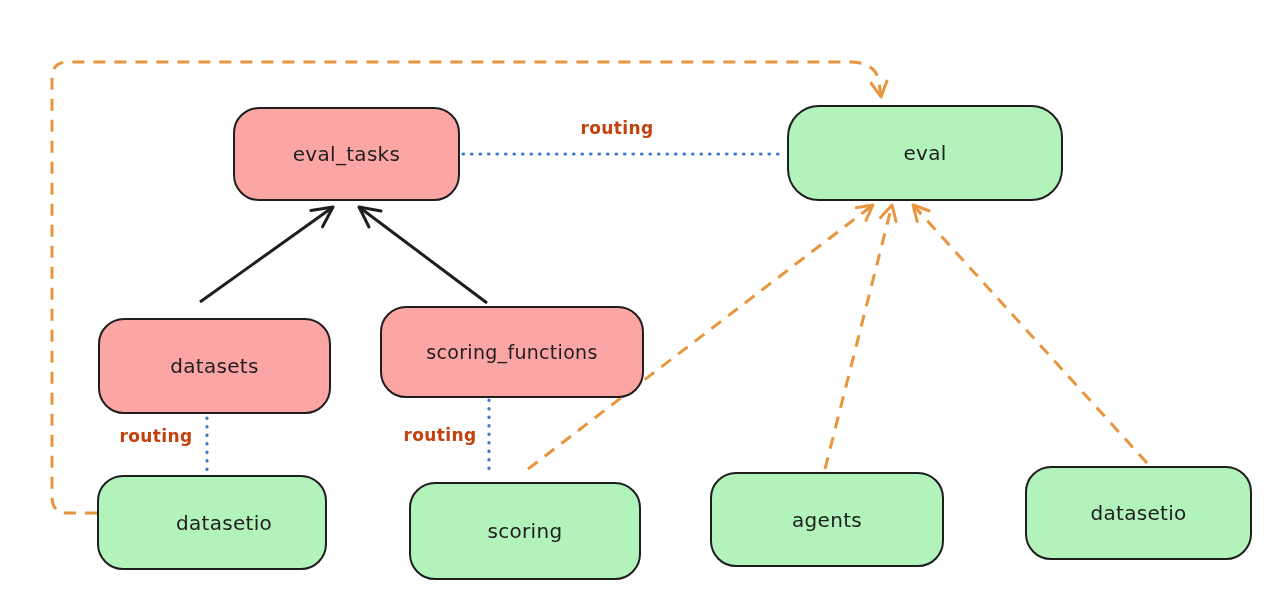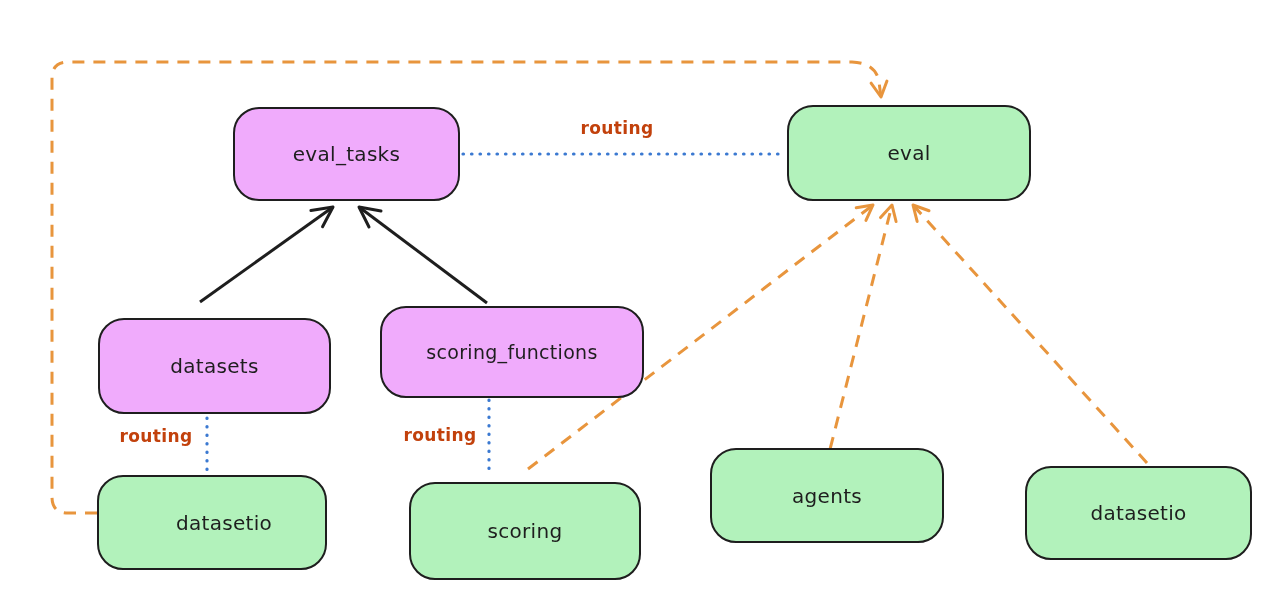--- a/index.html
+++ b/index.html
@@ -26,31 +26,31 @@
     align-items: center;
     justify-content: center;
     border: 2.5px solid #1e1e1e;
     border-radius: 26px;
     box-sizing: border-box;
     font-size: 20px;
     color: #1e1e1e;
     letter-spacing: 0.3px;
     text-align: center;
   }
-  .node.blue  { background: #f0abfc; }
+  .node.blue  { background: #fca5a5; }
   .node.green { background: #b2f2bb; }
 
   
   .n-eval-tasks        { left: 233px; top: 107px; width: 227px; height: 94px; }
-  .n-eval              { left: 787px; top: 105px; width: 244px; height: 96px; }
+  .n-eval              { left: 787px; top: 105px; width: 276px; height: 96px; border-radius: 32px; }
   .n-datasets          { left:  98px; top: 302px; width: 233px; height: 96px; margin-top: 16px; }
   .n-scoring-functions { left: 380px; top: 306px; width: 264px; height: 92px; font-size: 19px; }
   .n-datasetio         { left:  97px; top: 475px; width: 230px; height: 95px; padding-left: 24px; }
   .n-scoring           { left: 393px; top: 482px; width: 232px; height: 98px; margin-left: 16px; }
-  .n-agents            { left: 710px; top: 448px; width: 234px; height: 95px; text-align: center; }
+  .n-agents            { left: 710px; top: 472px; width: 234px; height: 95px; text-align: center; }
   .n-inference         { left: 1025px; top: 466px; width: 227px; height: 94px; }
 
   .edge-label {
     position: absolute;
     width: 120px;
     text-align: center;
     color: #c2410c;
     font-size: 17px;
     font-weight: bold;
     letter-spacing: 0.4px;

